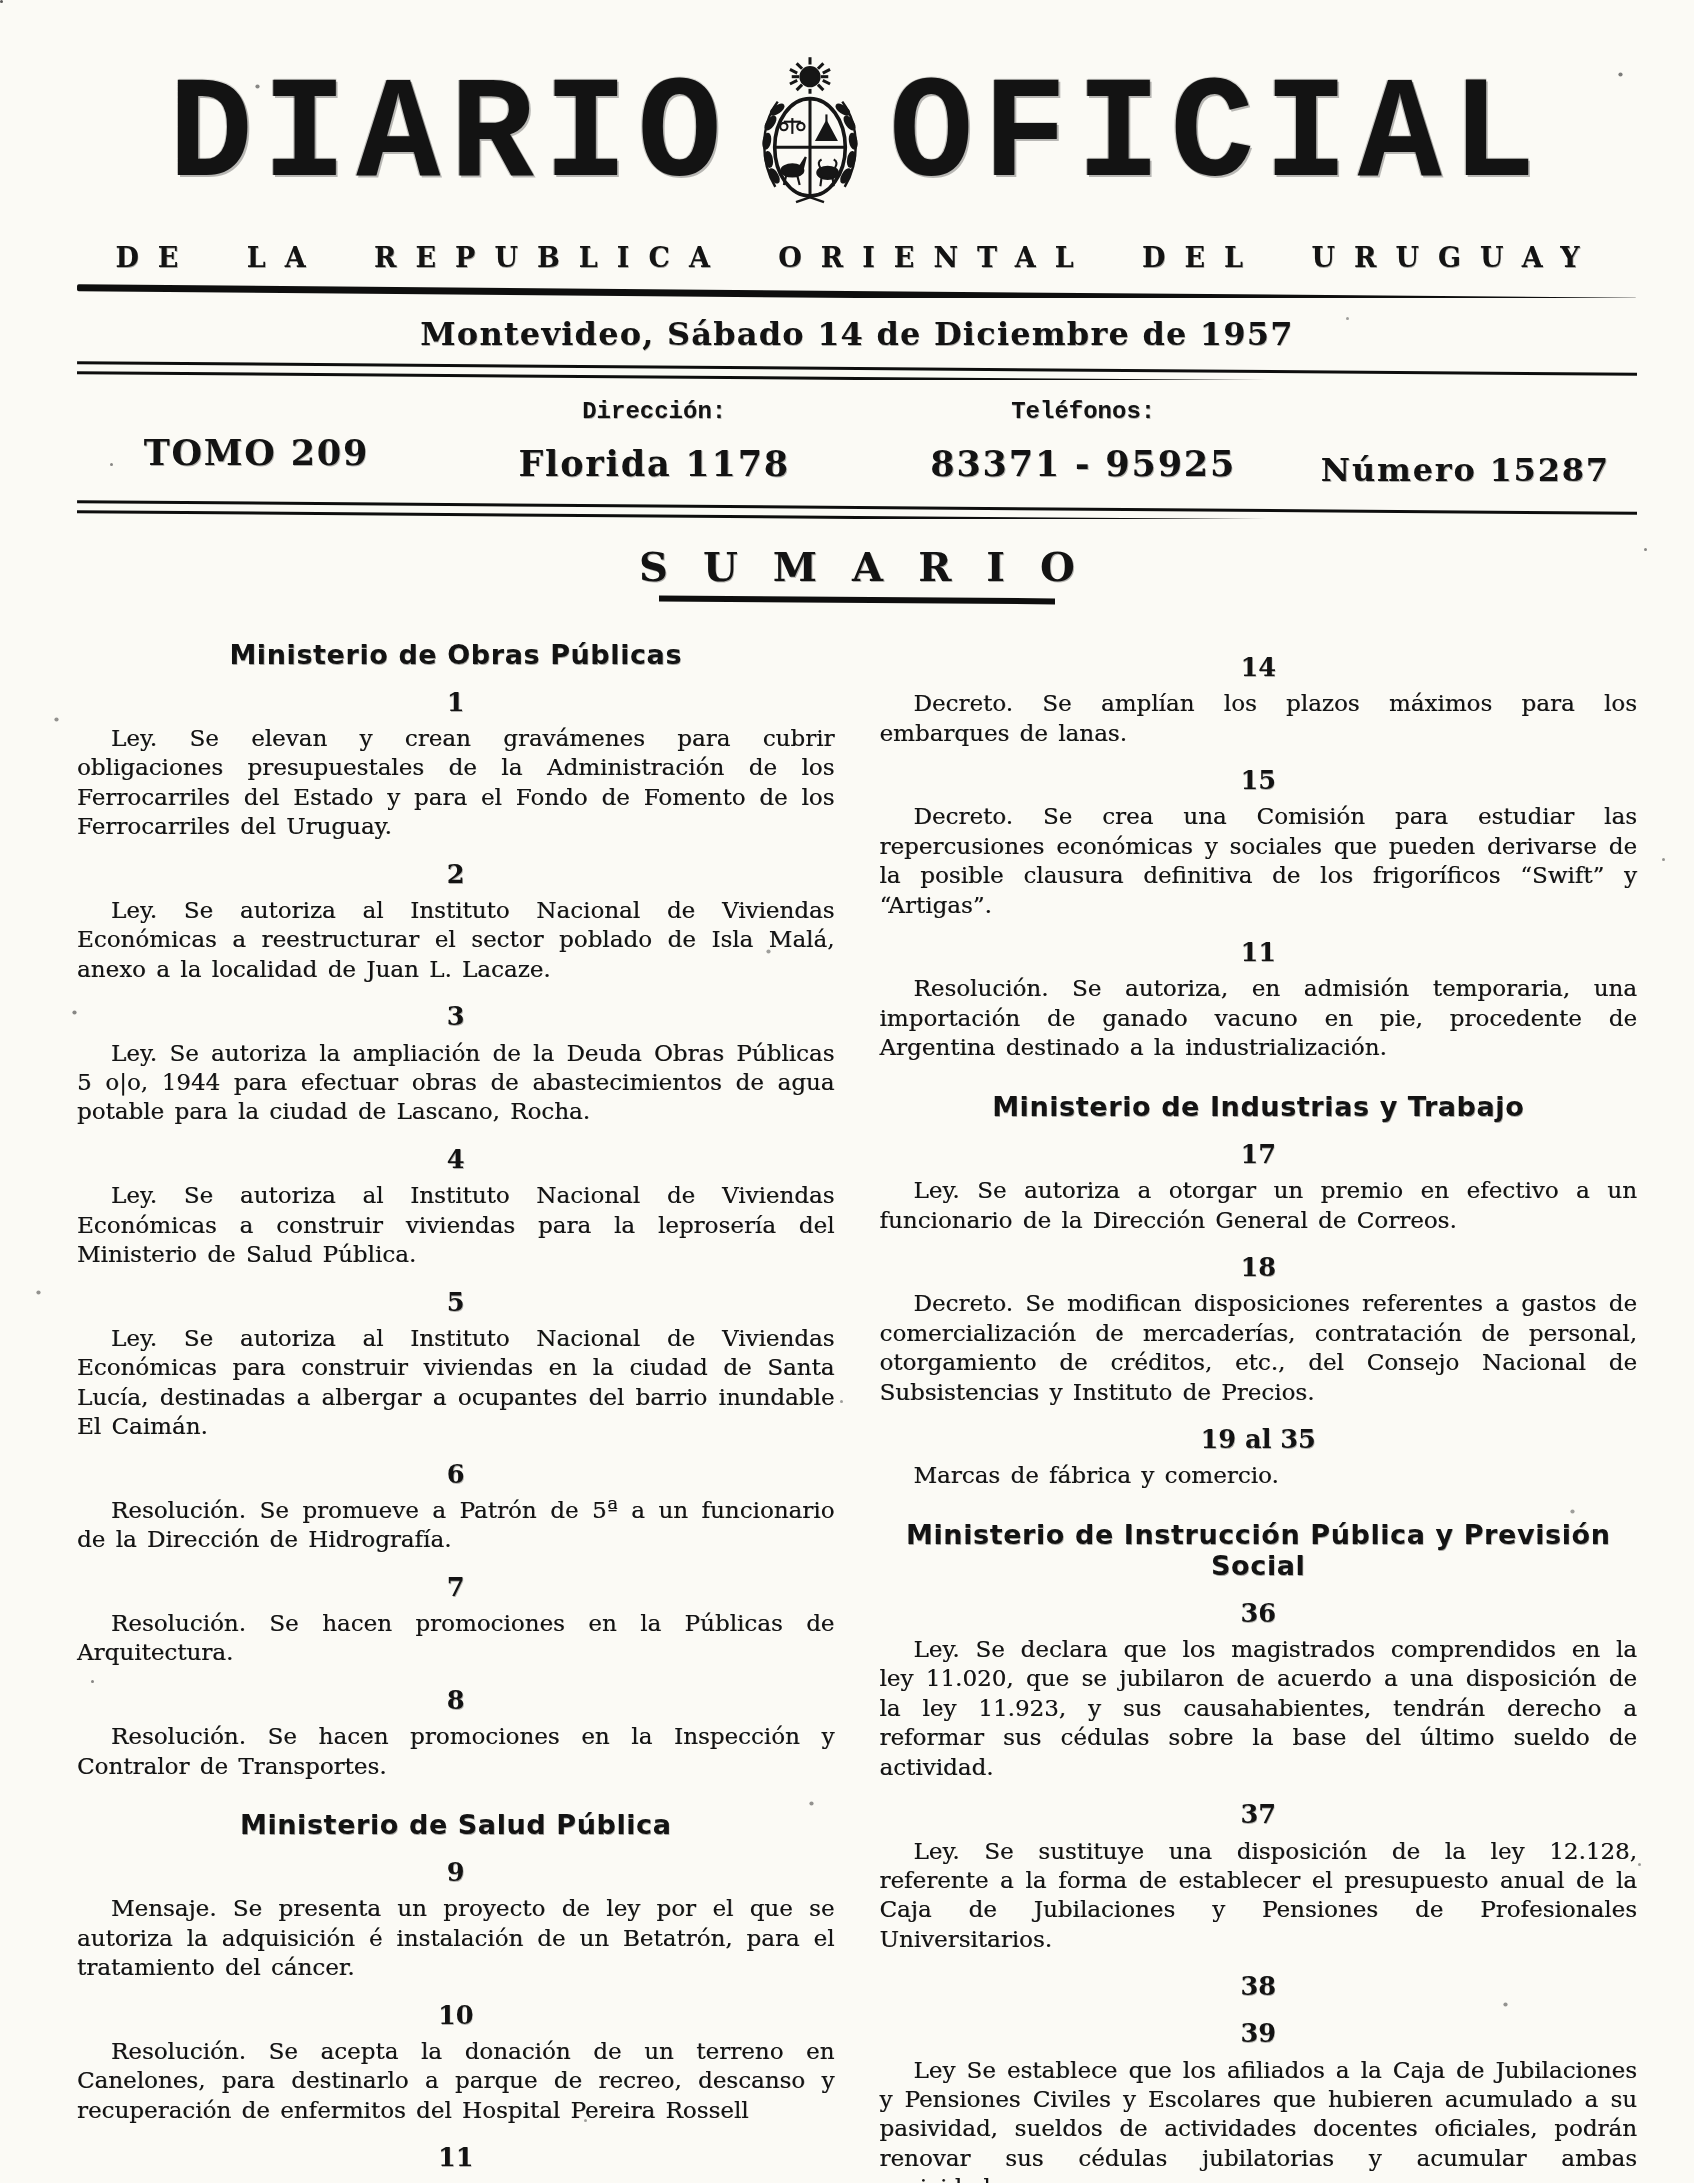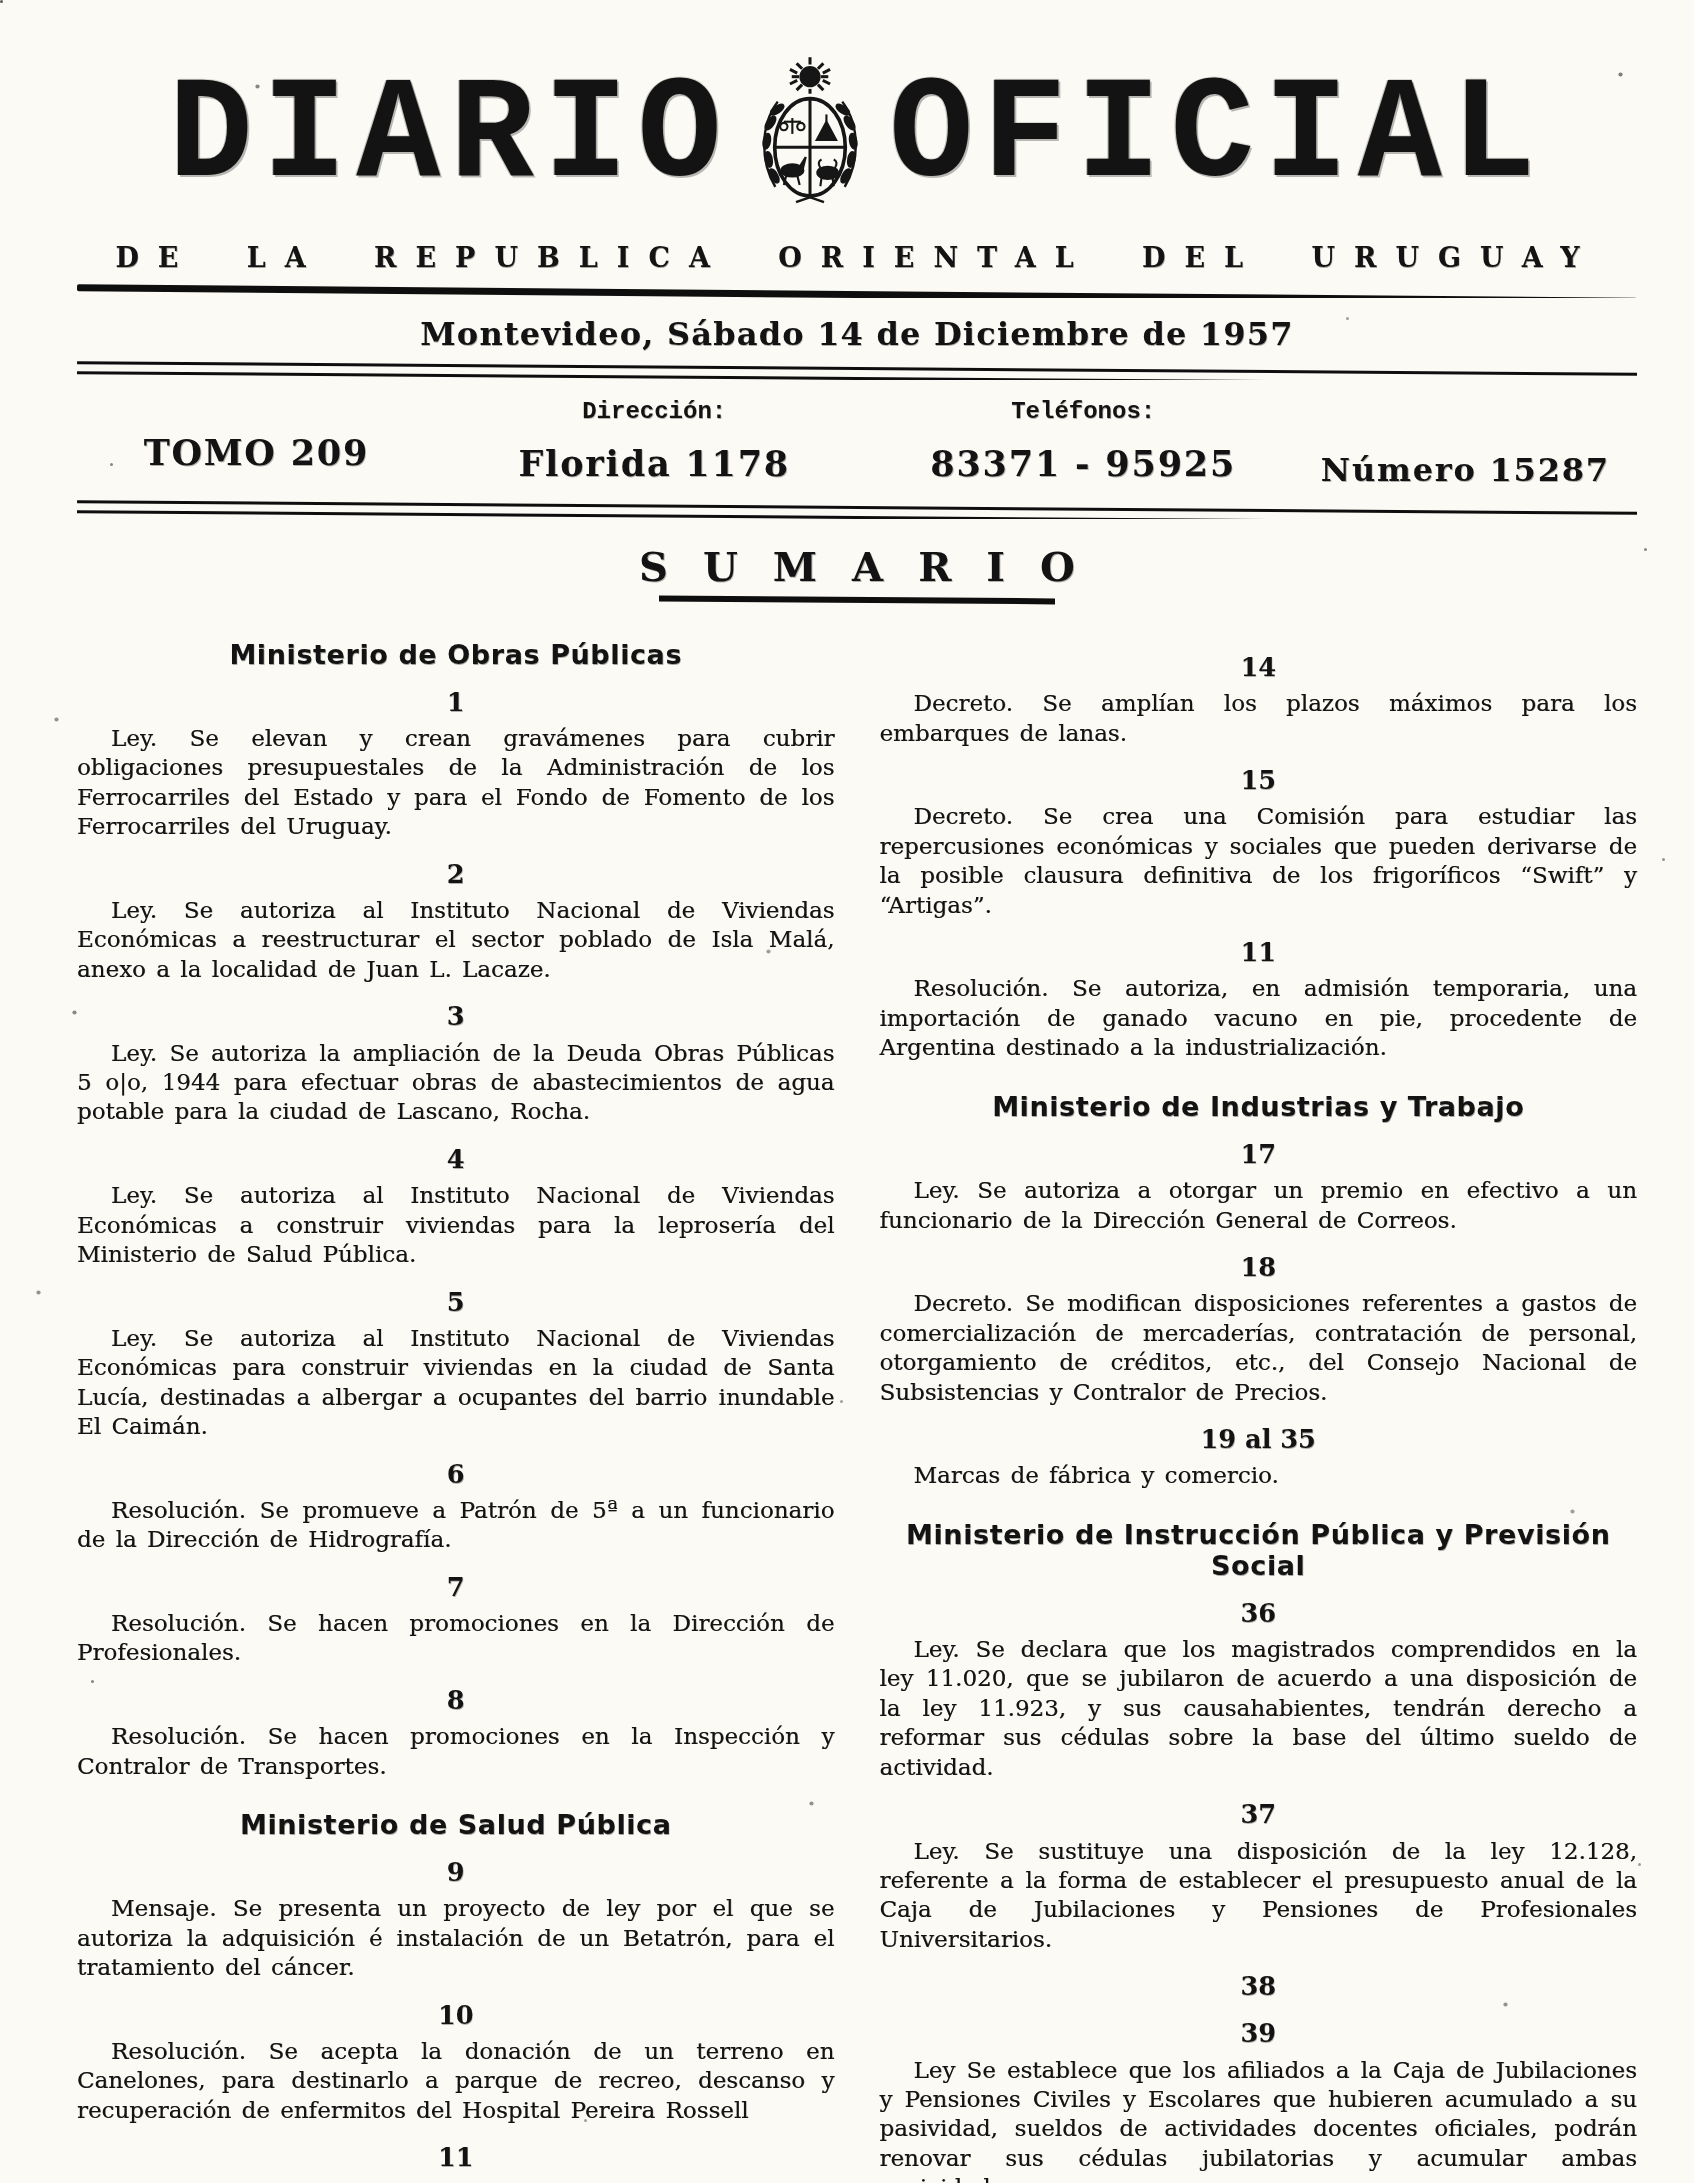--- a/index.html
+++ b/index.html
@@ -195,42 +195,42 @@
         <p class="entry-text">Ley.  Se autoriza al Instituto Nacional de Viviendas Económicas a reestructurar el sector poblado de Isla Malá, anexo a la localidad de Juan L. Lacaze.</p>
         <div class="entry-num">3</div>
         <p class="entry-text">Ley.  Se autoriza la ampliación de la Deuda Obras Públicas 5 o|o, 1944 para efectuar obras de abastecimientos de agua potable para la ciudad de Lascano, Rocha.</p>
         <div class="entry-num">4</div>
         <p class="entry-text">Ley.  Se autoriza al Instituto Nacional de Viviendas Económicas a construir viviendas para la leprosería del Ministerio de Salud Pública.</p>
         <div class="entry-num">5</div>
         <p class="entry-text">Ley.  Se autoriza al Instituto Nacional de Viviendas Económicas para construir viviendas en la ciudad de Santa Lucía, destinadas a albergar a ocupantes del barrio inundable El Caimán.</p>
         <div class="entry-num">6</div>
         <p class="entry-text">Resolución.  Se promueve a Patrón de 5ª a un funcionario de la Dirección de Hidrografía.</p>
         <div class="entry-num">7</div>
-        <p class="entry-text">Resolución.  Se hacen promociones en la Dirección de Profesionales.</p>
+        <p class="entry-text">Resolución.  Se hacen promociones en la Públicas de Arquitectura.</p>
         <div class="entry-num">8</div>
         <p class="entry-text">Resolución.  Se hacen promociones en la Inspección y Contralor de Transportes.</p>
         <div class="section-heading">Ministerio de Salud Pública</div>
         <div class="entry-num">9</div>
         <p class="entry-text">Mensaje. Se presenta un proyecto de ley por el que se autoriza la adquisición é instalación de un Betatrón, para el tratamiento del cáncer.</p>
         <div class="entry-num">10</div>
         <p class="entry-text">Resolución.  Se acepta la donación de un terreno en Canelones, para destinarlo a parque de recreo, descanso y recuperación de enfermitos del Hospital Pereira Rossell</p>
         <div class="entry-num">11</div>
       </div>
     <div class="col">
         <div class="entry-num">14</div>
         <p class="entry-text">Decreto. Se amplían los plazos  máximos para los embarques de lanas.</p>
         <div class="entry-num">15</div>
         <p class="entry-text">Decreto. Se crea una Comisión para estudiar las repercusiones económicas y sociales que pueden derivarse de la posible clausura definitiva de los frigoríficos “Swift” y “Artigas”.</p>
         <div class="entry-num">11</div>
         <p class="entry-text">Resolución. Se autoriza, en admisión temporaria, una importación de ganado vacuno en pie, procedente de Argentina destinado a la industrialización.</p>
         <div class="section-heading">Ministerio de Industrias y Trabajo</div>
         <div class="entry-num">17</div>
         <p class="entry-text">Ley. Se autoriza a otorgar un premio en efectivo a un funcionario de la Dirección General de Correos.</p>
         <div class="entry-num">18</div>
-        <p class="entry-text">Decreto. Se modifican disposiciones referentes a gastos de comercialización de mercaderías, contratación de personal, otorgamiento de créditos, etc., del Consejo Nacional de Subsistencias y Contralor de Precios.</p>
+        <p class="entry-text">Decreto. Se modifican disposiciones referentes a gastos de comercialización de mercaderías, contratación de personal, otorgamiento de créditos, etc., del Consejo Nacional de Subsistencias y Instituto de Precios.</p>
         <div class="entry-num">19 al 35</div>
         <p class="entry-text">Marcas de fábrica y comercio.</p>
         <div class="section-heading">Ministerio de Instrucción Pública y Previsión Social</div>
         <div class="entry-num">36</div>
         <p class="entry-text">Ley. Se declara que los magistrados comprendidos en la ley 11.020, que se jubilaron de acuerdo a una disposición de la ley 11.923, y sus causahabientes, tendrán derecho a reformar sus cédulas sobre la base del último sueldo de actividad.</p>
         <div class="entry-num">37</div>
         <p class="entry-text">Ley. Se sustituye una disposición de la ley 12.128, referente a la forma de establecer el presupuesto anual de la Caja de Jubilaciones y Pensiones de Profesionales Universitarios.</p>
         <div class="entry-num">38</div>
         <div class="entry-num">39</div>
         <p class="entry-text">Ley Se establece que los afiliados a la Caja de Jubilaciones y Pensiones Civiles y Escolares que hubieren acumulado a su pasividad, sueldos de actividades docentes oficiales, podrán renovar sus cédulas jubilatorias y acumular ambas pasividades.</p>

